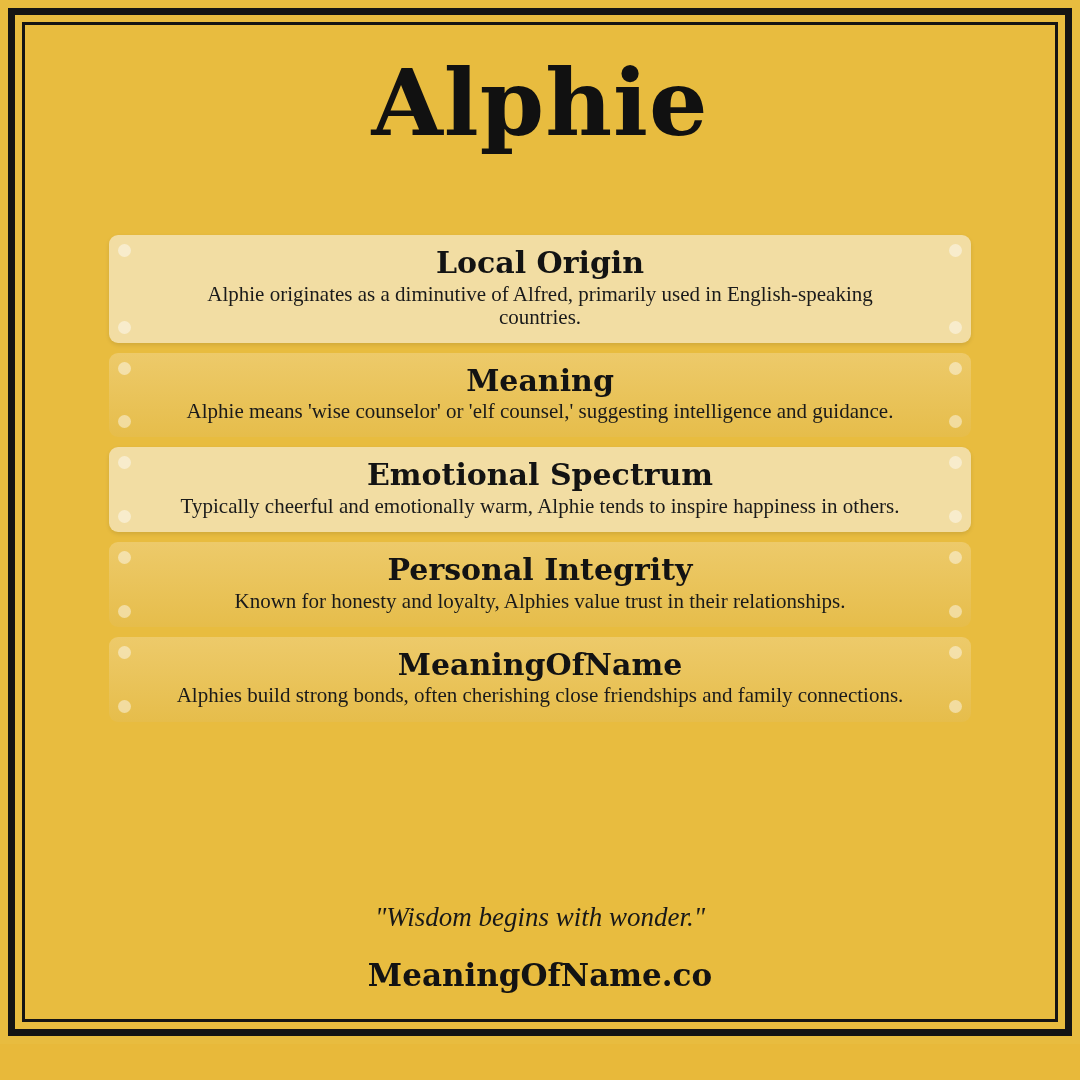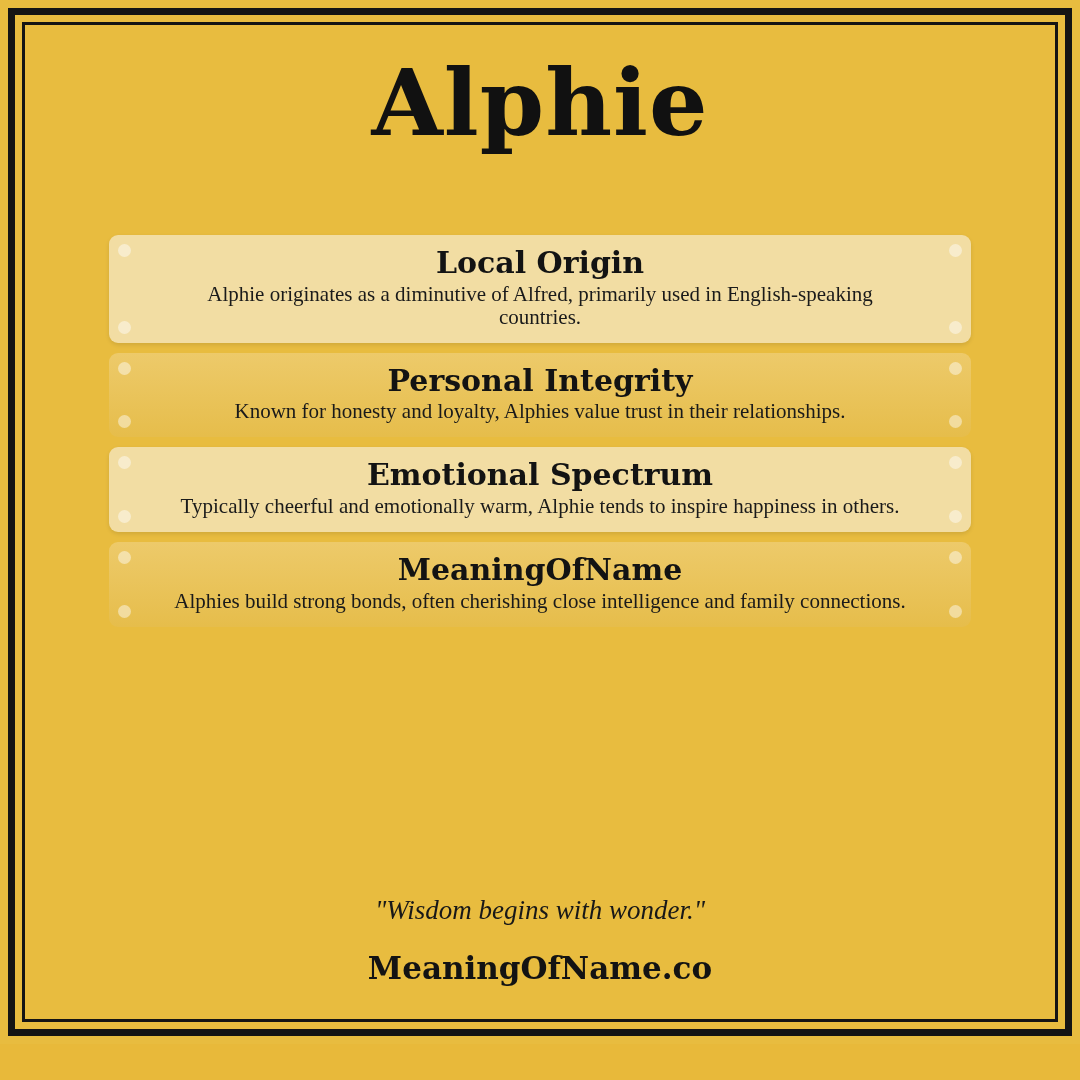--- a/index.html
+++ b/index.html
@@ -134,21 +134,21 @@
     font-style: italic;
     font-size: 27px;
     color: #181818;
     margin: 0 0 24px 0;
   }
   .brand {
     font-family: "DejaVu Serif", "Liberation Serif", serif;
     font-weight: bold;
     font-size: 31px;
     color: #131313;
-    margin: 11px;
+    margin: 4px;
   }
 </style>
 </head>
 <body>
 
 <div class="poster">
   <div class="frame-outer"></div>
   <div class="frame-inner"></div>
 
   <div class="content">
@@ -159,47 +159,55 @@
 
       <div class="card light">
         <span class="pin tl"></span>
         <span class="pin tr"></span>
         <span class="pin bl"></span>
         <span class="pin br"></span>
         <p class="card-title">Local Origin</p>
         <p class="card-desc">Alphie originates as a diminutive of Alfred, primarily used in English-speaking countries.</p>
       </div>
 
+      <div class="card dark">
+        <span class="pin tl"></span>
+        <span class="pin tr"></span>
+        <span class="pin bl"></span>
+        <span class="pin br"></span>
+        <p class="card-title">Meaning</p>
+        <p class="card-desc">Alphie means 'wise counselor' or 'elf counsel,' suggesting intelligence and guidance.</p>
+      </div>
+
+      <div class="card light">
+        <span class="pin tl"></span>
+        <span class="pin tr"></span>
+        <span class="pin bl"></span>
+        <span class="pin br"></span>
+        <p class="card-title">Emotional Spectrum</p>
+        <p class="card-desc">Typically cheerful and emotionally warm, Alphie tends to inspire happiness in others.</p>
+      </div>
 
       <div class="card dark">
         <span class="pin tl"></span>
         <span class="pin tr"></span>
         <span class="pin bl"></span>
         <span class="pin br"></span>
         <p class="card-title">Personal Integrity</p>
         <p class="card-desc">Known for honesty and loyalty, Alphies value trust in their relationships.</p>
       </div>
 
-      <div class="card light">
-        <span class="pin tl"></span>
-        <span class="pin tr"></span>
-        <span class="pin bl"></span>
-        <span class="pin br"></span>
-        <p class="card-title">Emotional Spectrum</p>
-        <p class="card-desc">Typically cheerful and emotionally warm, Alphie tends to inspire happiness in others.</p>
-      </div>
-
 
       <div class="card dark">
         <span class="pin tl"></span>
         <span class="pin tr"></span>
         <span class="pin bl"></span>
         <span class="pin br"></span>
         <p class="card-title">MeaningOfName</p>
-        <p class="card-desc">Alphies build strong bonds, often cherishing close intelligence and family connections.</p>
+        <p class="card-desc">Alphies build strong bonds, often cherishing close friendships and family connections.</p>
       </div>
 
     </div>
 
     <div class="footer">
       <p class="quote">"Wisdom begins with wonder."</p>
       <p class="brand">MeaningOfName.co</p>
     </div>
 
   </div>

